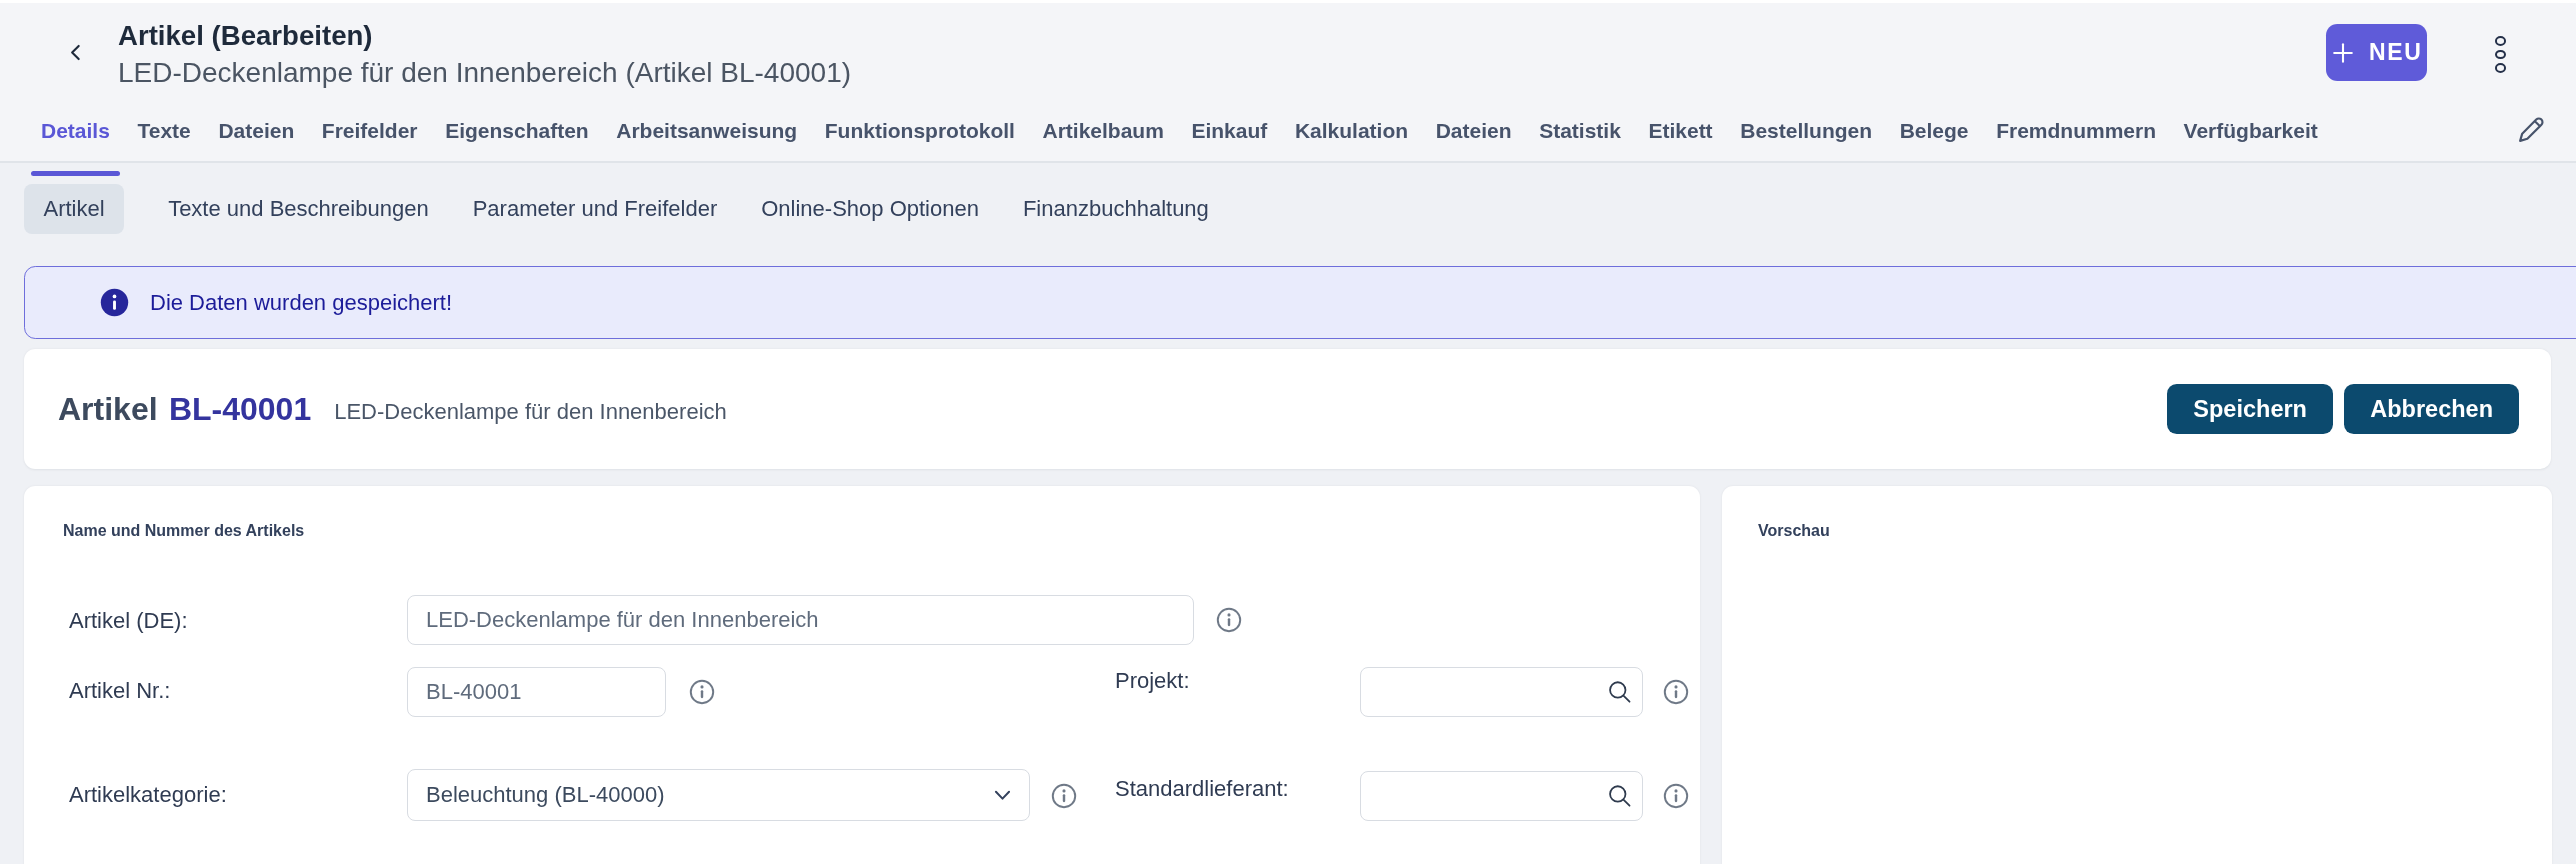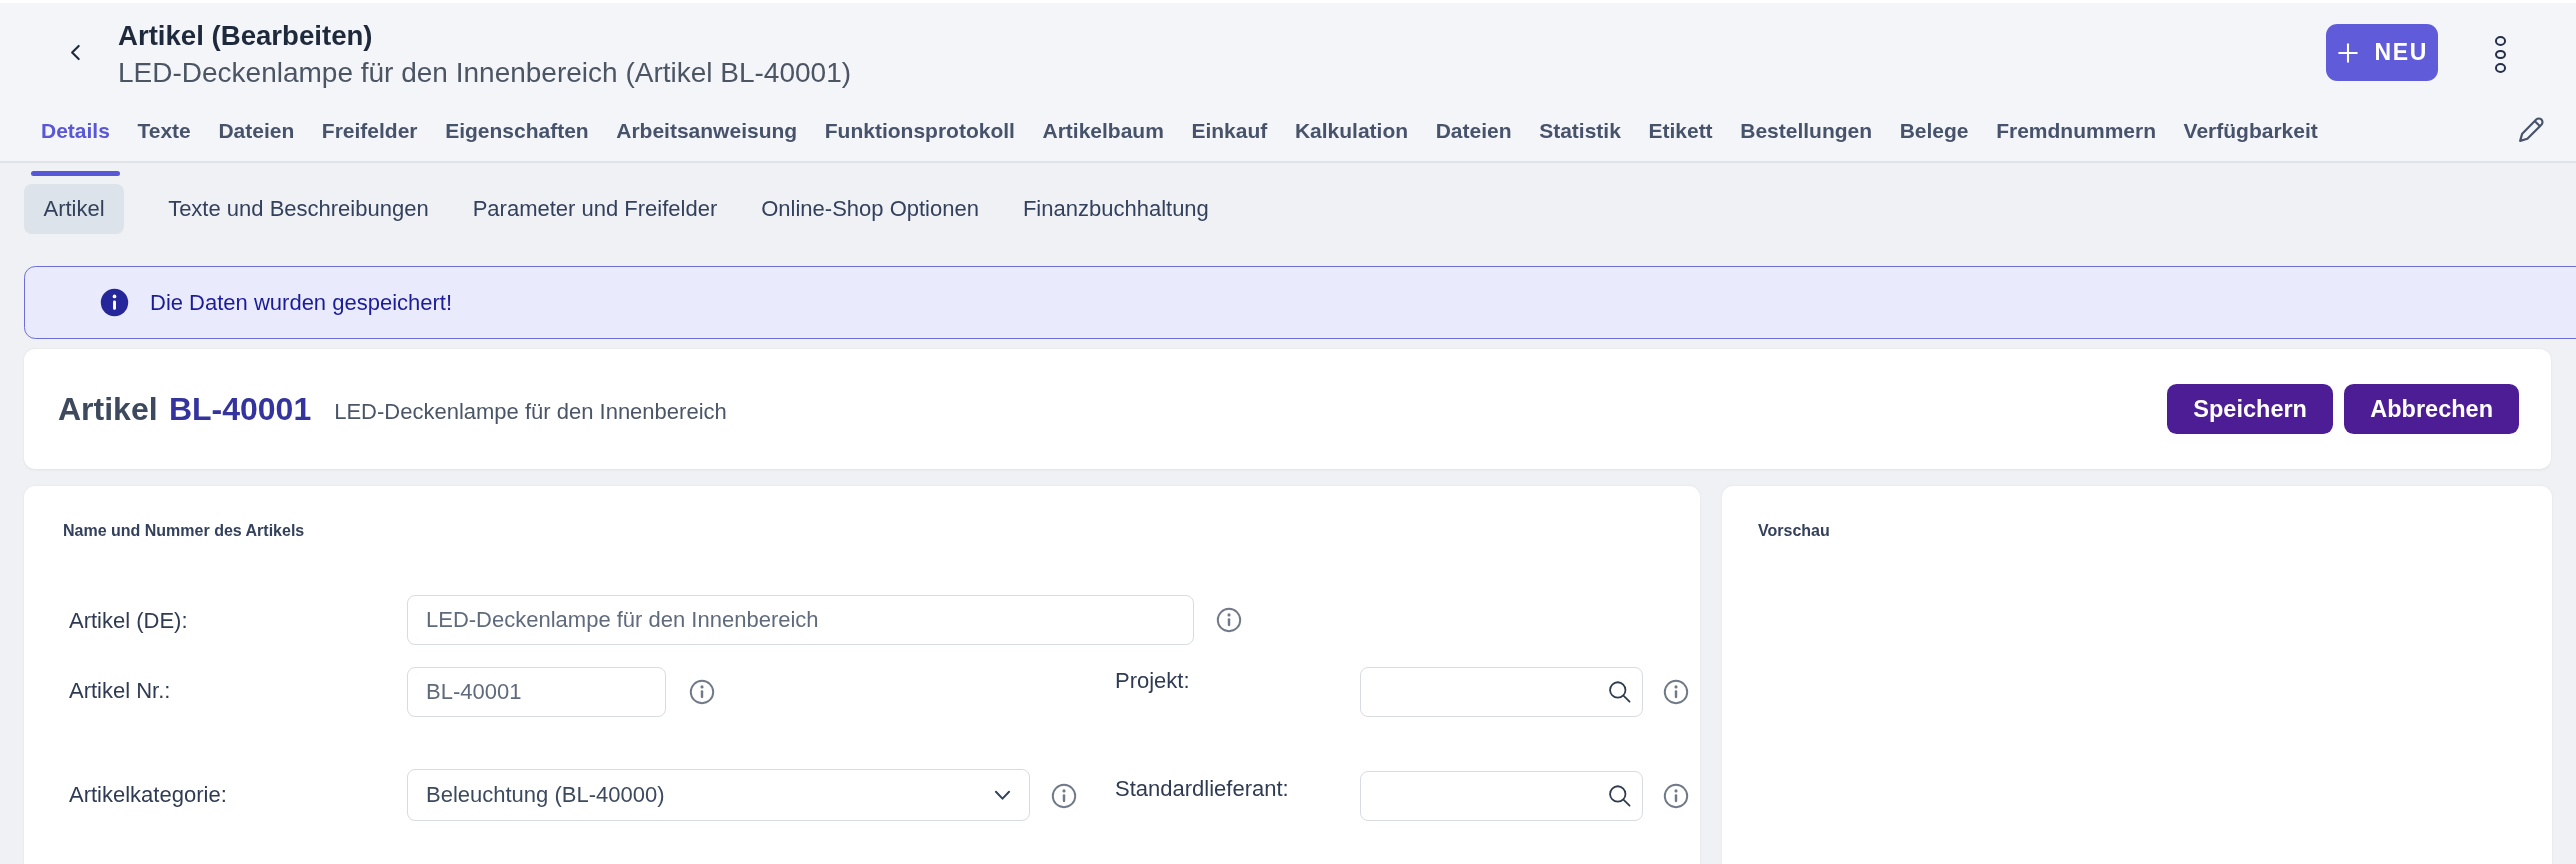--- a/index.html
+++ b/index.html
@@ -4,21 +4,21 @@
 <style>
   html,body{margin:0;padding:0;background:#eef0f4;font-family:"Liberation Sans",sans-serif;}
   #app{position:relative;width:2576px;height:864px;overflow:hidden;background:#eff1f5;}
 
   
   .top-strip{position:absolute;left:0;top:0;width:2576px;height:3.2px;background:#ffffff;}
   .header-region{position:absolute;left:0;top:3.2px;width:2576px;height:159px;background:#f4f5f8;}
   .back-btn{position:absolute;left:60px;top:36px;width:32px;height:32px;display:flex;align-items:center;justify-content:center;cursor:pointer;}
   .page-title{position:absolute;left:118px;top:19.5px;font-size:27.6px;font-weight:bold;color:#1e2a3b;white-space:nowrap;}
   .page-subtitle{position:absolute;left:118px;top:57px;font-size:28px;color:#4b5563;white-space:nowrap;}
-  .neu-btn{position:absolute;left:2326px;top:24px;width:112px;height:57px;background:#5f5bd9;border:none;border-radius:11.3px;color:#ffffff;display:flex;align-items:center;justify-content:center;gap:14.6px;cursor:pointer;}
+  .neu-btn{position:absolute;left:2326px;top:24px;width:101px;height:57px;background:#5f5bd9;border:none;border-radius:11.3px;color:#ffffff;display:flex;align-items:center;justify-content:center;gap:14.6px;cursor:pointer;}
   .neu-btn .label{font-size:23px;font-weight:bold;letter-spacing:1.6px;font-family:"Liberation Sans",sans-serif;}
   .kebab{position:absolute;left:2487px;top:36px;width:27.6px;height:37px;display:flex;flex-direction:column;align-items:center;justify-content:center;gap:4px;cursor:pointer;}
   .kebab .dot{width:7.3px;height:7.3px;border:2.4px solid #243049;border-radius:50%;}
 
   
   .tabbar{position:absolute;left:26px;top:102px;height:57px;display:flex;align-items:center;gap:27.6px;}
   .tab{position:relative;font-size:21px;font-weight:600;color:#47536b;white-space:nowrap;cursor:pointer;}
   .tab--active{color:#5a57d6;margin-left:15px;}
   .tab--active::after{content:"";position:absolute;left:-9.7px;right:-9.7px;top:52px;height:5.7px;border-radius:3.2px;background:#5a57d6;}
   .tab-divider{position:absolute;left:0;top:161px;width:2576px;height:1.6px;background:#e0e4e9;}
@@ -38,21 +38,21 @@
   .card{position:absolute;background:#ffffff;border-radius:11.3px;box-shadow:0 0.8px 2.4px rgba(16,24,40,.07);}
   .card--article{left:24px;top:349px;width:2527px;height:120px;display:flex;align-items:center;padding:0;box-sizing:border-box;}
   .card--form{left:24px;top:486px;width:1676px;height:421px;}
   .card--preview{left:1722px;top:486px;width:830px;height:421px;}
 
   .article-title-row{display:flex;align-items:center;margin-left:34px;}
   .article-title-prefix{font-size:32px;font-weight:bold;color:#3d4a5e;}
   .article-title-number{font-size:32px;font-weight:bold;color:#34349e;margin-left:11.3px;}
   .article-subtitle{font-size:22px;color:#4a5668;margin-left:23px;transform:translateY(3.2px);}
   .article-actions{margin-left:auto;margin-right:32px;display:flex;gap:11.3px;}
-  .btn-primary{height:50px;border:none;border-radius:9.7px;background:#4c1d95;color:#ffffff;font-size:23.5px;font-weight:600;padding:0 26px;font-family:"Liberation Sans",sans-serif;cursor:pointer;}
+  .btn-primary{height:50px;border:none;border-radius:9.7px;background:#0c4a6e;color:#ffffff;font-size:23.5px;font-weight:600;padding:0 26px;font-family:"Liberation Sans",sans-serif;cursor:pointer;}
 
   .section-title{position:absolute;left:39px;top:36px;font-size:16px;font-weight:bold;color:#33415c;white-space:nowrap;}
   .card--preview .section-title{left:36px;}
 
   .field-label{position:absolute;font-size:22px;color:#2f3b52;white-space:nowrap;}
   .text-input{position:absolute;height:50px;border:1.6px solid #d8dce2;border-radius:8px;background:#ffffff;font-size:22px;color:#5f6b7c;padding:0 18px;box-sizing:border-box;font-family:"Liberation Sans",sans-serif;outline:none;}
   .select-box{position:absolute;height:52px;border:1.6px solid #d8dce2;border-radius:8px;background:#ffffff;display:flex;align-items:center;box-sizing:border-box;cursor:pointer;}
   .select-box .select-value{font-size:22px;color:#3c4a5e;margin-left:18px;}
   .select-box .chevron{position:absolute;right:14.6px;top:50%;transform:translateY(-50%);display:flex;}
   .search-wrap{position:absolute;height:50px;width:283px;}

